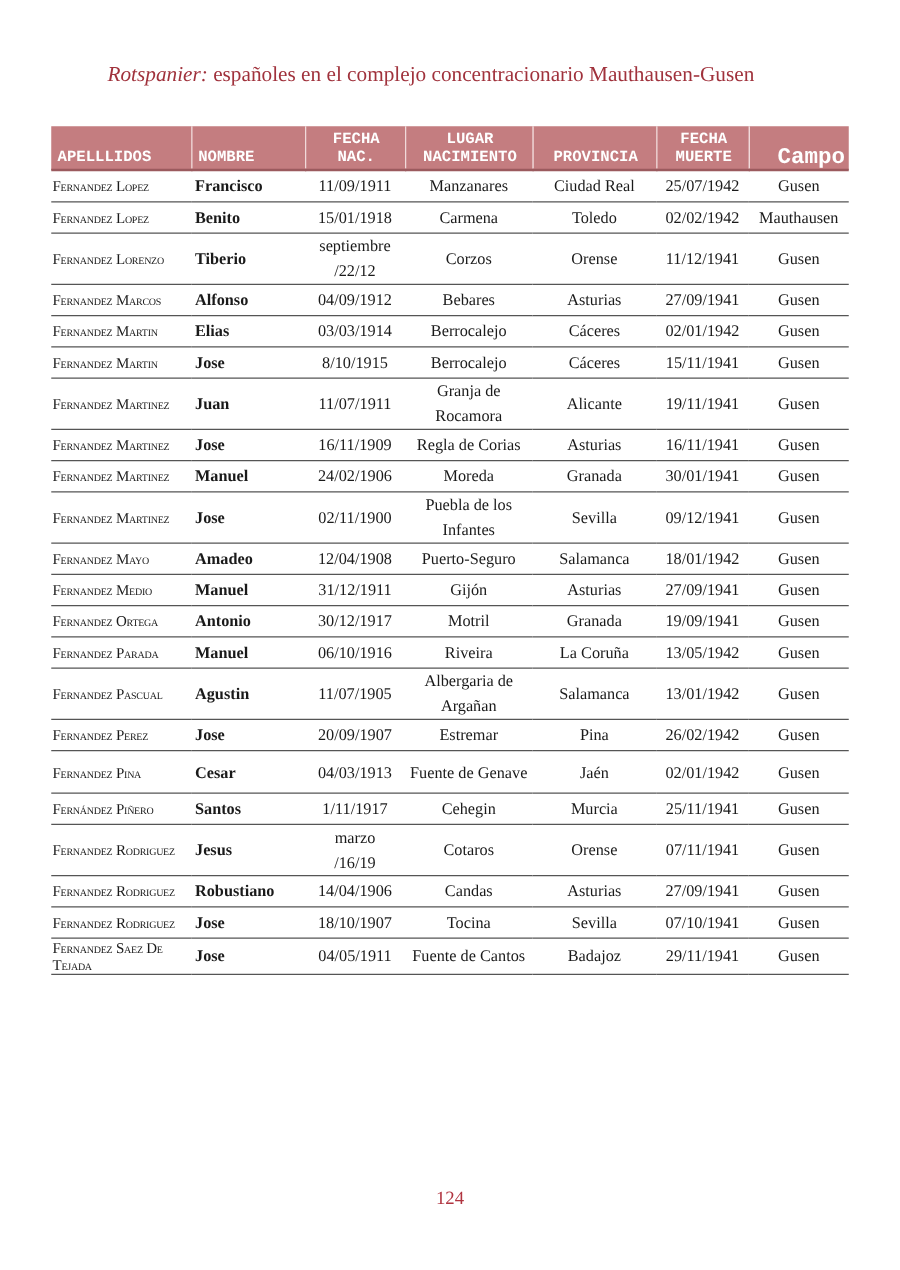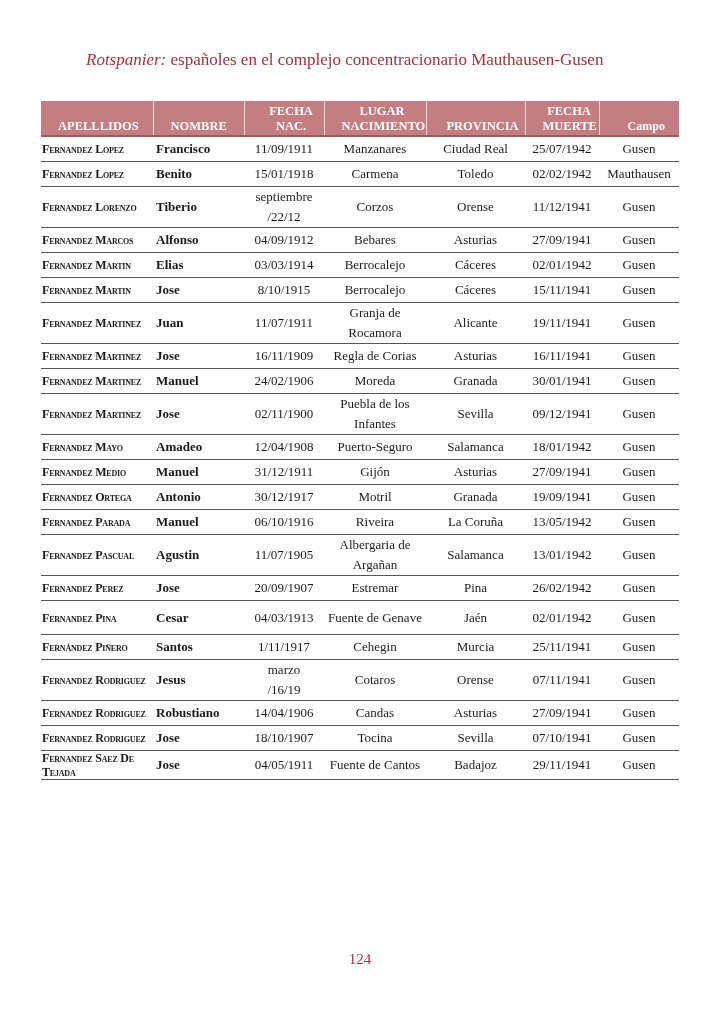--- a/index.html
+++ b/index.html
@@ -16,36 +16,36 @@
   }
   table.roster col.c1 { width: 112px; }
   table.roster col.c2 { width: 91px; }
   table.roster col.c3 { width: 80px; }
   table.roster col.c4 { width: 102px; }
   table.roster col.c5 { width: 99px; }
   table.roster col.c6 { width: 74px; }
   table.roster col.c7 { width: 80px; }
   thead th {
     background: #c47d80; color: #ffffff;
-    font-family: Liberation Serif, serif; font-weight: bold; font-size: 12.5px;
-    line-height: 15px; padding: 2px 3px 1px 17px; vertical-align: bottom;
+    font-family: Liberation Mono, monospace; font-weight: bold; font-size: 12.5px;
+    line-height: 15px; padding: 2px 3px 1px 5px; vertical-align: bottom;
     border-left: 1px solid #f1dada; height: 31px;
   }
   thead th:first-child { border-left: none; text-align: left; }
   thead th.left { text-align: left; }
   thead th.center { text-align: center; }
-  thead th.campo { font-size: 12px; }
+  thead th.campo { font-size: 18px; text-align: right; }
   thead tr { border-bottom: 2px solid #9b5a5e; }
   tbody td {
     border-bottom: 1.5px solid #555555;
     padding: 0 2px; vertical-align: middle; text-align: center;
     line-height: 20px; height: 24px;
   }
   tbody td.surname {
-    text-align: left; font-weight: bold; font-variant: small-caps;
+    text-align: left; font-weight: normal; font-variant: small-caps;
     font-size: 12px; line-height: 14px; padding-left: 1px; letter-spacing: -0.2px;
   }
   tbody td.name { text-align: left; font-weight: bold; padding-left: 3px; }
   tbody tr.tall td { height: 33px; }
   .page-number {
     position: absolute; left: 0; width: 720px; top: 951px; text-align: center;
     font-family: Liberation Serif, serif; font-size: 15px; color: #b0333f;
   }
 </style>
 </head>

